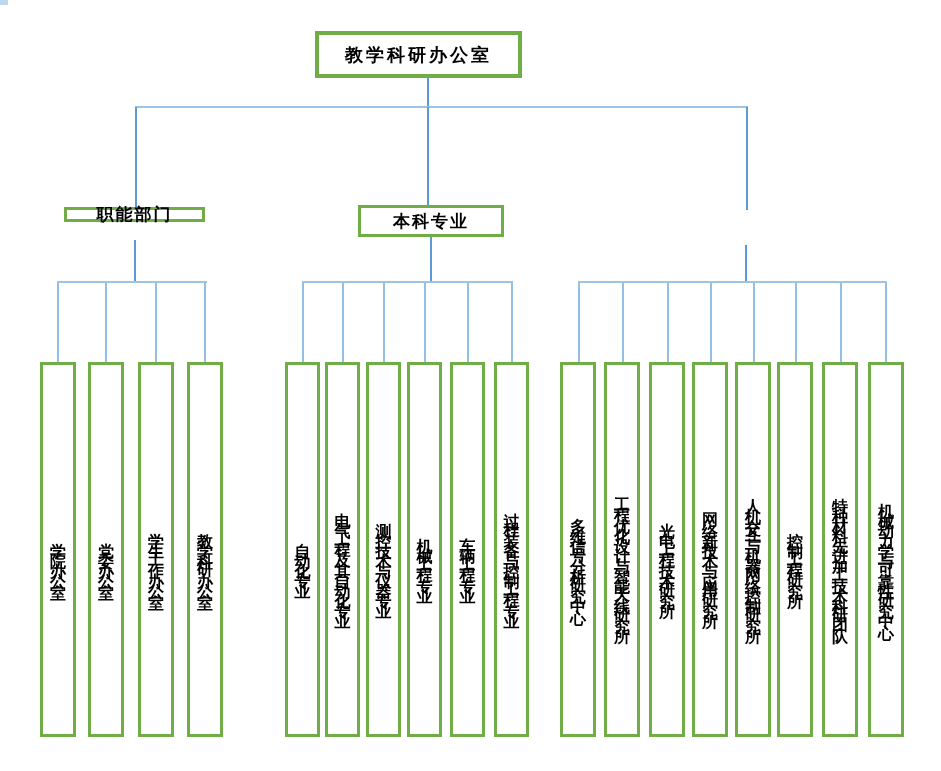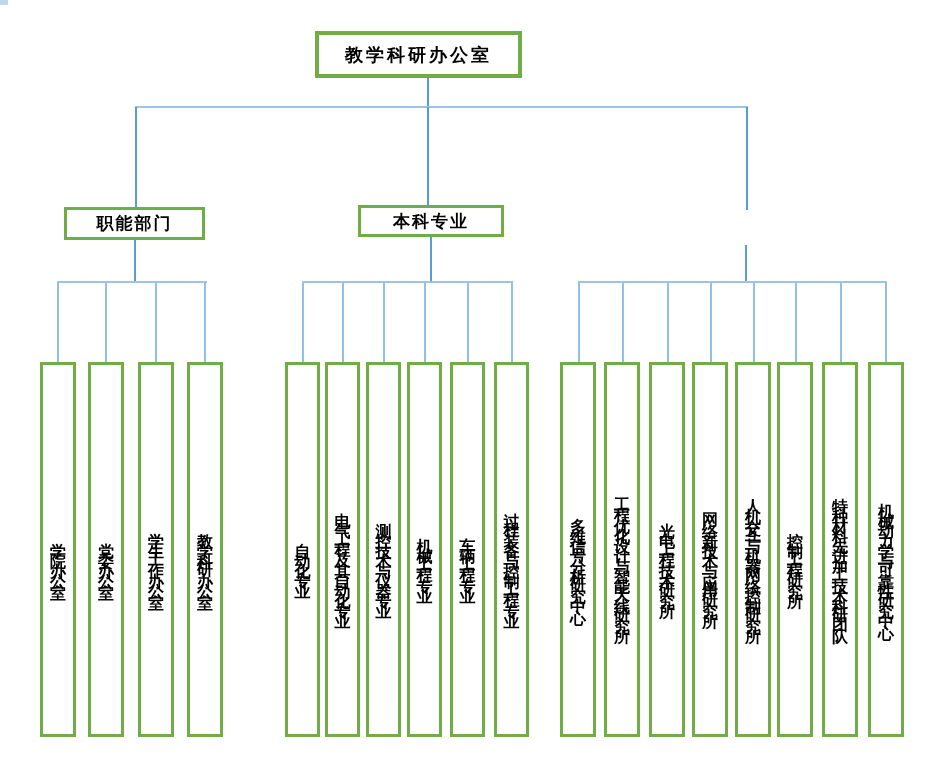--- a/index.html
+++ b/index.html
@@ -3,21 +3,21 @@
 <meta charset="utf-8">
 <style>
   html,body{margin:0;padding:0;background:#ffffff;}
   body{font-family:"DejaVu Sans",sans-serif;}
   .canvas{position:relative;width:941px;height:771px;background:#ffffff;overflow:hidden;}
 
   
   .node{position:absolute;background:#ffffff;border:3px solid #70AD47;box-sizing:border-box;
         display:flex;align-items:center;justify-content:center;color:#000;font-weight:bold;}
   .root-node{left:315px;top:31px;width:207px;height:47px;border-width:4px;font-size:18px;letter-spacing:3px;}
-  .lvl2{height:33px;font-size:17px;letter-spacing:2px;}
+  .lvl2{height:15px;font-size:17px;letter-spacing:2px;}
   .g0-head{left:64px;top:207px;width:141px;}
   .g1-head{left:358px;top:205px;width:146px;height:32px;justify-content:center;}
   .g2-head{left:671px;top:210px;width:148px;height:35px;}
 
   .vbox{position:absolute;top:362px;width:36px;height:375px;background:#ffffff;border:3px solid #70AD47;
         box-sizing:border-box;display:flex;align-items:center;justify-content:center;}
   .vbox.w35{width:35px;}
   .vtext{writing-mode:vertical-rl;text-orientation:upright;font-weight:bold;font-size:16px;
          letter-spacing:10px;color:#000;line-height:1;white-space:nowrap;padding-top:10px;}
 

